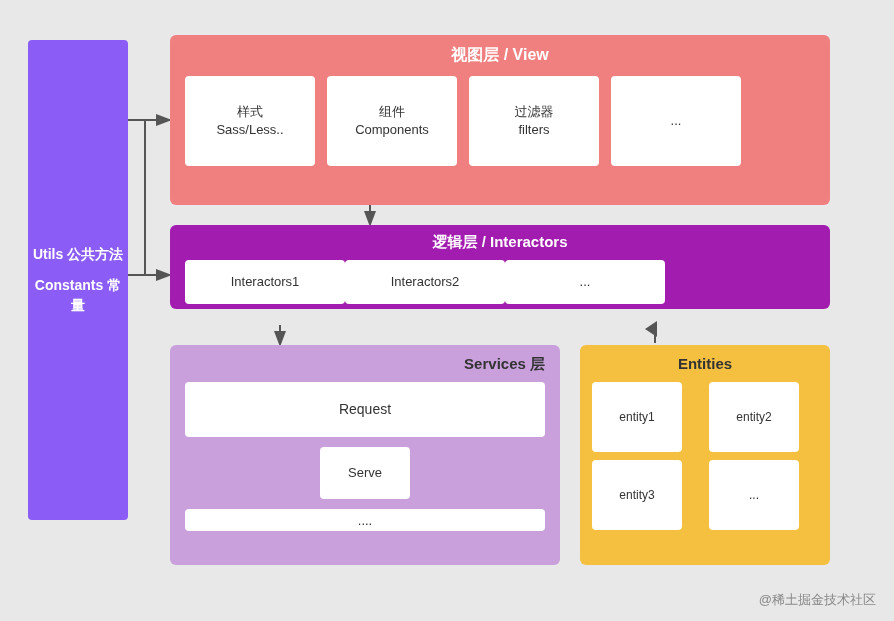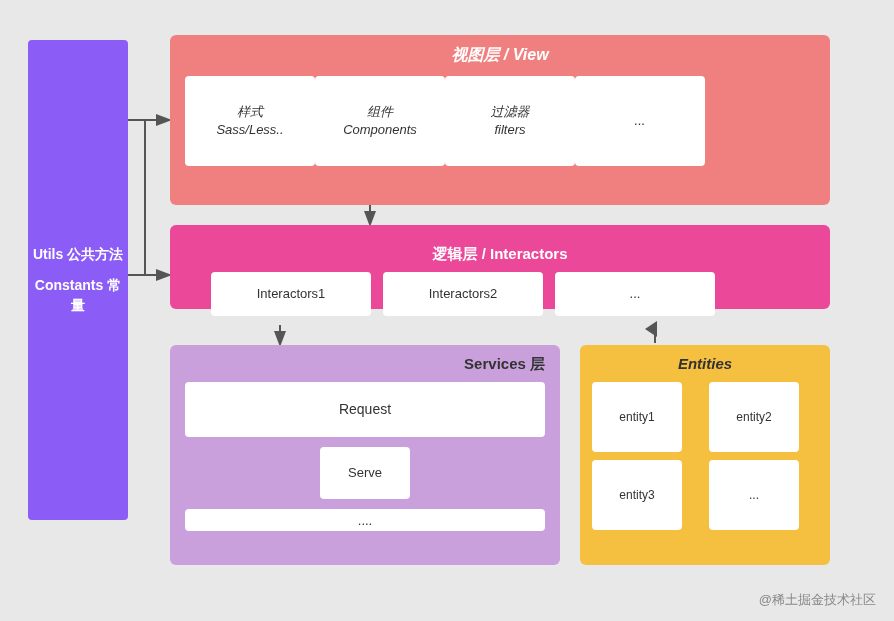--- a/index.html
+++ b/index.html
@@ -47,31 +47,31 @@
     
     .view-layer {
       position: absolute;
       left: 170px;
       top: 35px;
       width: 660px;
       height: 170px;
       background: #f08080;
       border-radius: 6px;
       padding: 10px 15px;
-      font-style: italic;
     }
     .view-layer .layer-title {
       text-align: center;
       color: white;
       font-size: 16px;
       font-weight: bold;
       margin-bottom: 10px;
     }
     .view-layer .items-row {
       display: flex;
+      gap: 12px;
       justify-content: flex-start;
       margin-top: 8px;
     }
     .white-box {
       background: white;
       border-radius: 4px;
       display: flex;
       flex-direction: column;
       align-items: center;
       justify-content: center;
@@ -86,36 +86,34 @@
       font-size: 13px;
     }
 
     
     .interactors-layer {
       position: absolute;
       left: 170px;
       top: 225px;
       width: 660px;
       height: 84px;
-      background: #ec4899;
+      background: #a21caf;
       border-radius: 6px;
-      padding: 20px 15px;
+      padding: 8px 15px;
     }
     .interactors-layer .layer-title {
       text-align: center;
       color: white;
       font-size: 15px;
       font-weight: bold;
       margin-bottom: 8px;
     }
     .interactors-layer .items-row {
       display: flex;
-      gap: 12px;
       justify-content: flex-start;
-      margin-left: 26px;
     }
     .interactors-layer .items-row .white-box {
       width: 160px;
       height: 44px;
       font-size: 13px;
     }
 
     
     .services-layer {
       position: absolute;
@@ -178,21 +176,20 @@
       background: #f5c040;
       border-radius: 6px;
       padding: 10px 12px;
     }
     .entities-layer .layer-title {
       text-align: center;
       color: #333;
       font-size: 15px;
       font-weight: bold;
       margin-bottom: 10px;
-      font-style: italic;
     }
     .entities-grid {
       display: grid;
       grid-template-columns: 1fr 1fr;
       gap: 8px;
     }
     .entities-layer .white-box.entity {
       width: 90px;
       height: 70px;
       font-size: 12px;

